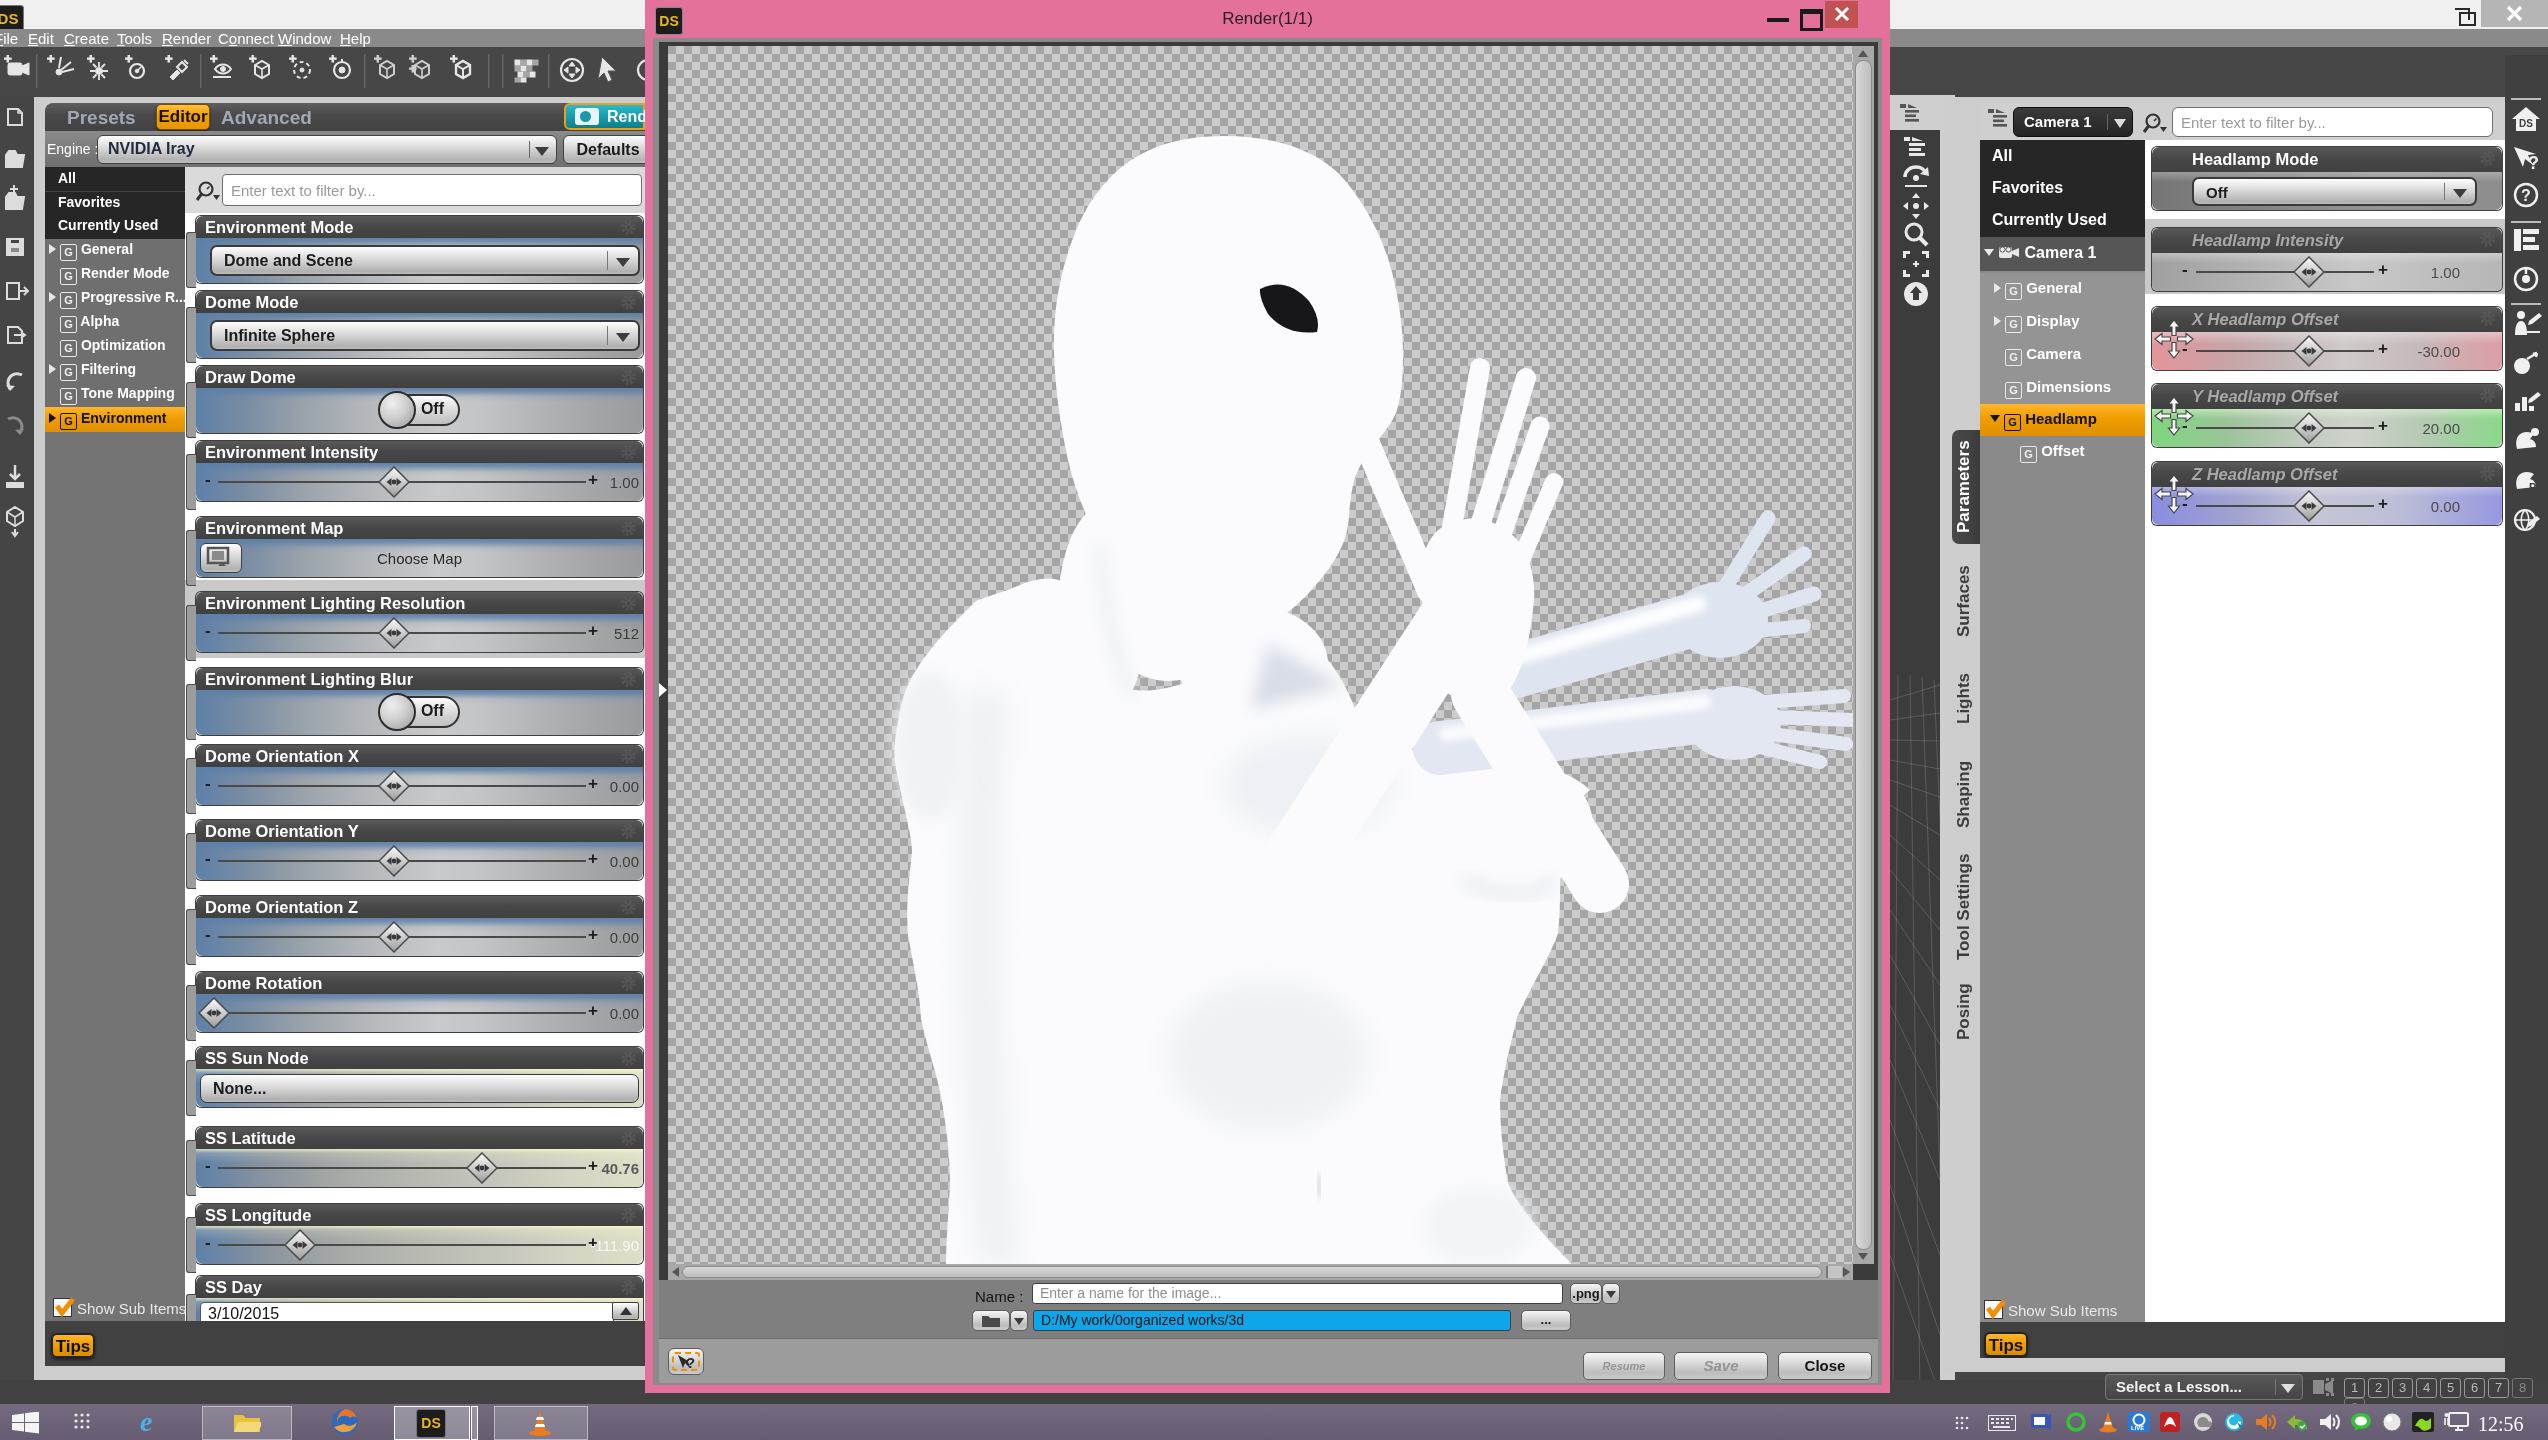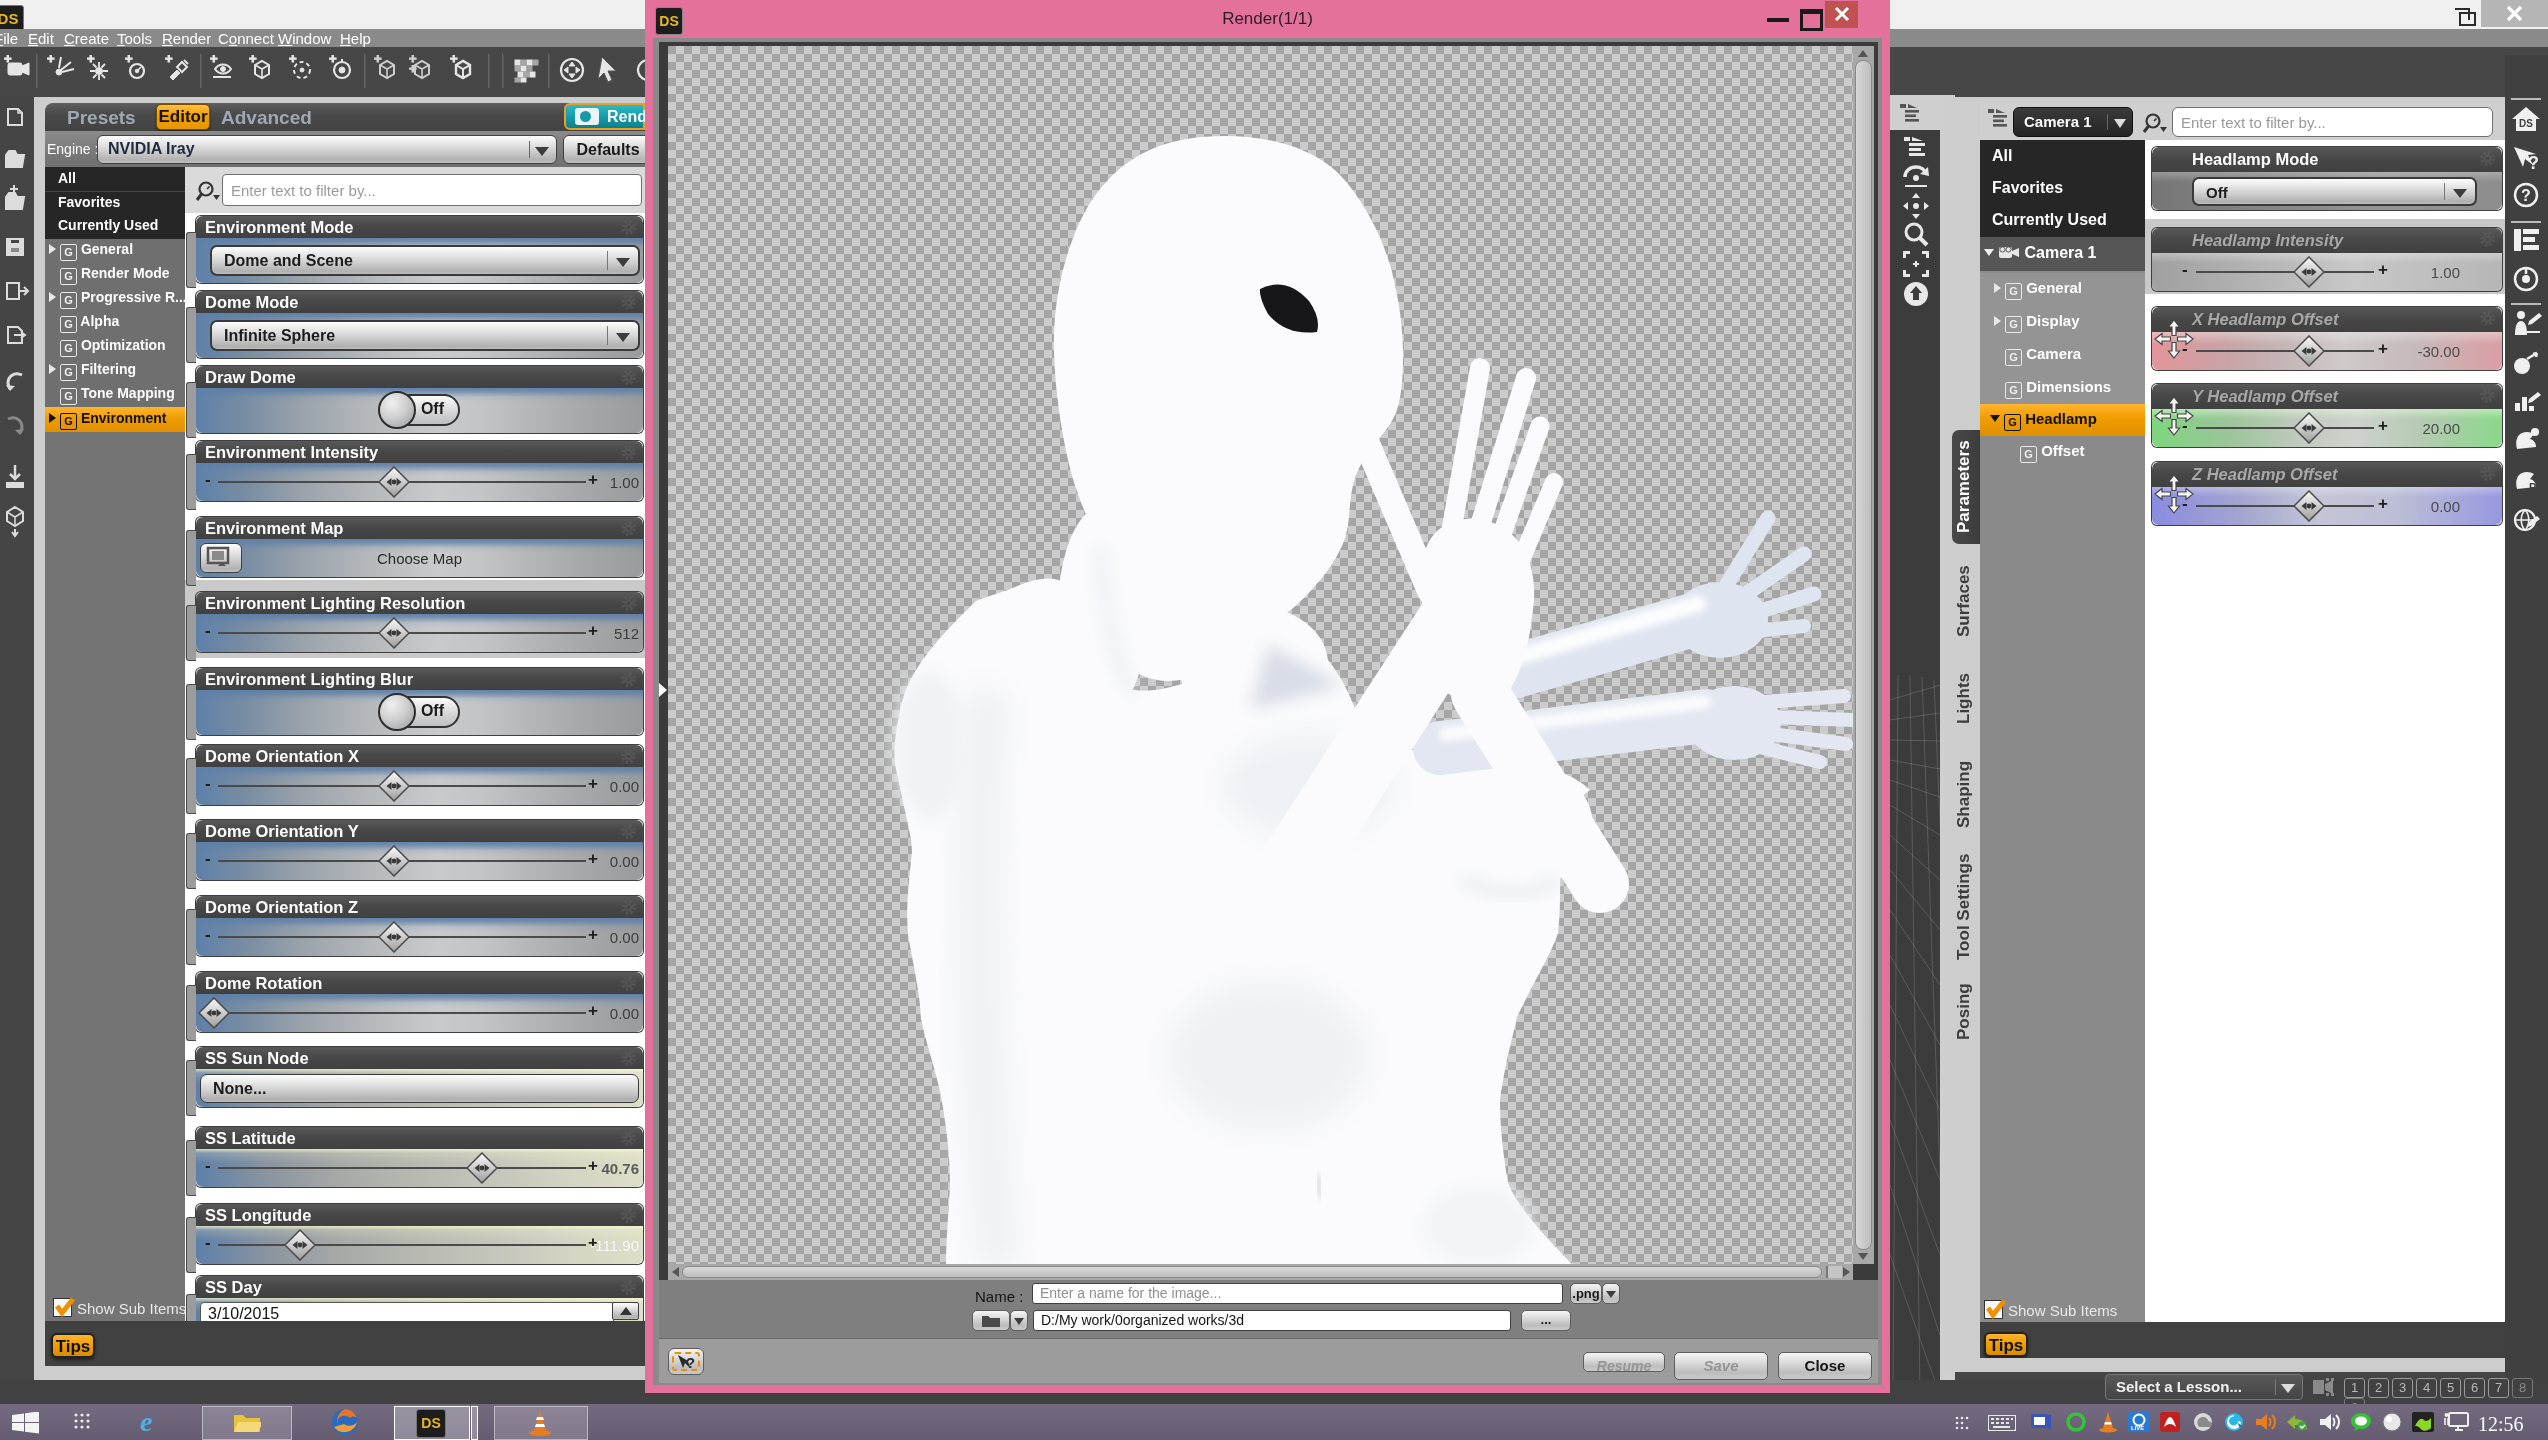--- a/index.html
+++ b/index.html
@@ -1208,32 +1208,32 @@
  <div class="abs sbtn" style="left:957px;top:1283px;width:18px;height:21px;">
         <span class="darr" style="right:3px;border-left-width:5px;border-right-width:5px;border-top-width:7px;"></span>
       </div>
  <div class="abs sbtn" style="left:327px;top:1310px;width:38px;height:21px;"><svg width="20" height="15" viewBox="0 0 20 15" style="margin-top:2px;">
           <path d="M1 3h6l2 2h10v9h-18z" fill="#4a4a4a"></path>
           <path d="M1 3h6l2 2h-8z" fill="#4a4a4a"></path>
         </svg></div>
  <div class="abs sbtn" style="left:365px;top:1310px;width:18px;height:21px;">
         <span class="darr" style="right:3px;border-left-width:5px;border-right-width:5px;border-top-width:7px;"></span>
       </div>
- <div class="abs" style="left:388px;top:1310px;width:478px;height:21px;background:#ffffff;border:1px solid #3f3f3f;border-radius:3px;box-sizing:border-box;">
+ <div class="abs" style="left:388px;top:1310px;width:478px;height:21px;background:#0ea5e9;border:1px solid #3f3f3f;border-radius:3px;box-sizing:border-box;">
         <span class="abs" style="left:7px;top:1px;color:#141414;font-size:14px;white-space:nowrap;">D:/My work/0organized works/3d</span>
       </div>
  <div class="abs sbtn" style="left:876px;top:1310px;width:50px;height:21px;font-size:13px;color:#1a1a1a;line-height:17px;">...</div>
 
  <div class="abs" style="left:14px;top:1338px;width:1219px;height:44px;background:#9c9c9c;border-top:1px solid #6a6a6a;"></div>
  <div class="abs sbtn" style="left:23px;top:1348px;width:36px;height:27px;border-radius:6px;">
    <div class="abs" style="left:3px;top:3px;right:3px;bottom:3px;border:2px dashed #f09000;border-radius:3px;"></div>
    <svg class="abs" style="left:7px;top:5px;" width="22" height="17" viewBox="0 0 22 17">
           <path d="M2 1l5 13l2-5l5 5l-2-7z" fill="#2a2a2a"></path>
           <text x="10" y="14" font-size="15" font-weight="bold" fill="#2a2a2a">?</text>
         </svg>
  </div>
- <div class="abs sbtn" style="left:938px;top:1352px;width:82px;height:20px;font-size:14px;color:#949494;line-height:26px;font-style:italic;">Resume</div>
+ <div class="abs sbtn" style="left:938px;top:1352px;width:82px;height:28px;font-size:11px;color:#949494;line-height:26px;font-style:italic;">Resume</div>
  <div class="abs sbtn" style="left:1029px;top:1352px;width:94px;height:28px;font-size:15px;color:#949494;line-height:26px;font-style:italic;">Save</div>
  <div class="abs sbtn" style="left:1133px;top:1352px;width:94px;height:28px;font-size:15px;color:#141414;line-height:26px;">Close</div>
 
  <div class="abs" style="left:14px;top:683px;width:0;height:0;border-top:7px solid transparent;border-bottom:7px solid transparent;border-left:8px solid #fff;"></div>
 </div>
 </div>
 
 </body></html>

